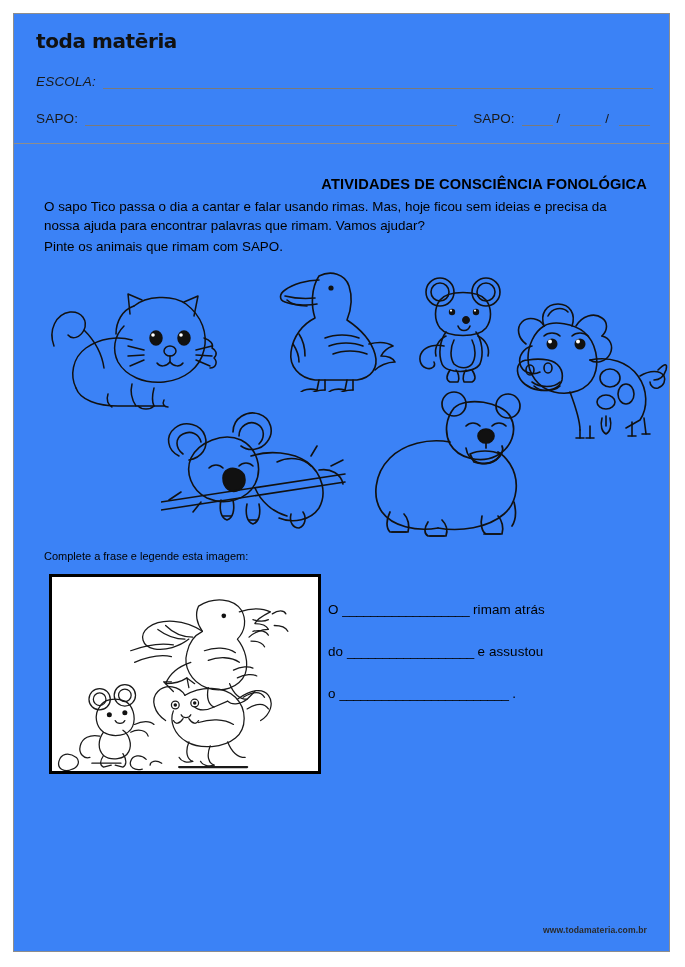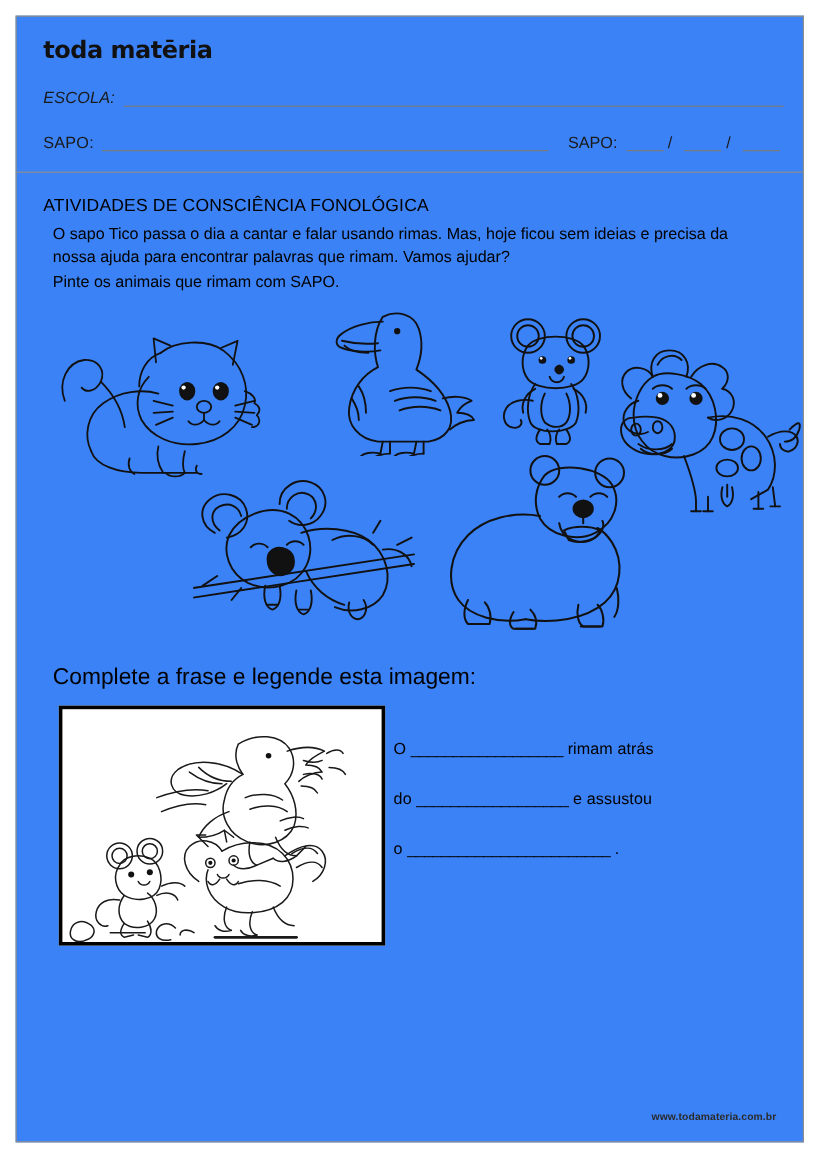--- a/index.html
+++ b/index.html
@@ -70,43 +70,43 @@
   .data-label { margin-left: 16px; white-space: nowrap; }
   .rule.small { width: 31px; flex: none; }
   .slash { margin: 0 3px 0 4px; }
 
   
   .content {
     position: relative;
     padding: 0 22px;
   }
   .title {
-    text-align: left;
+    text-align: right;
     font-size: 14.6px;
-    font-weight: normal;
+    font-weight: bold;
     letter-spacing: 0.15px;
-    margin-top: 20px;
+    margin-top: 32px;
   }
   .para {
     font-size: 13.4px;
     line-height: 1.42;
     margin-top: 5px;
     padding-left: 8px;
     padding-right: 14px;
     text-align: left;
   }
   .instruction {
     font-size: 13.4px;
     margin-top: 4px;
     padding-left: 8px;
   }
   .instruction2 {
-    font-size: 19px;
+    font-size: 11px;
     padding-left: 8px;
-    margin-top: 16px;
+    margin-top: 0;
   }
 
   
   .animals {
     position: relative;
     height: 290px;
     margin-top: 6px;
   }
   .animal {
     position: absolute;

